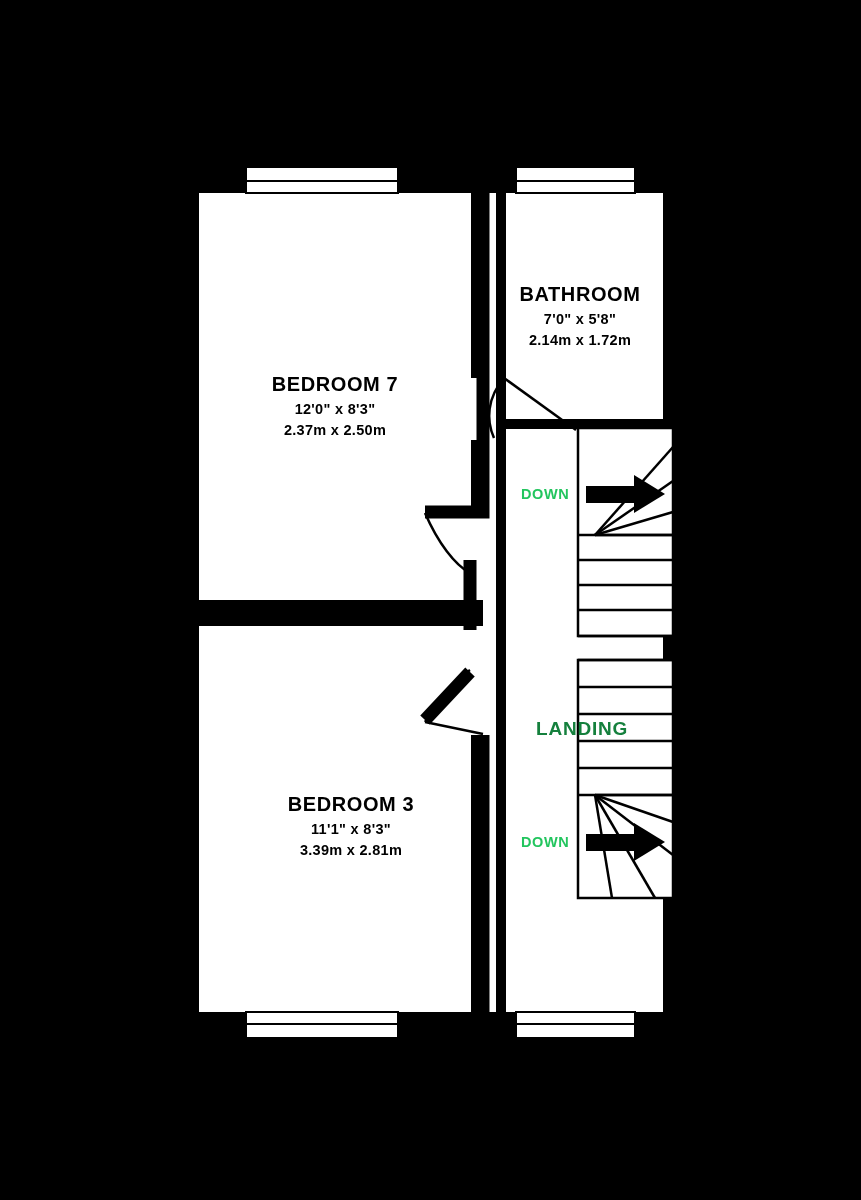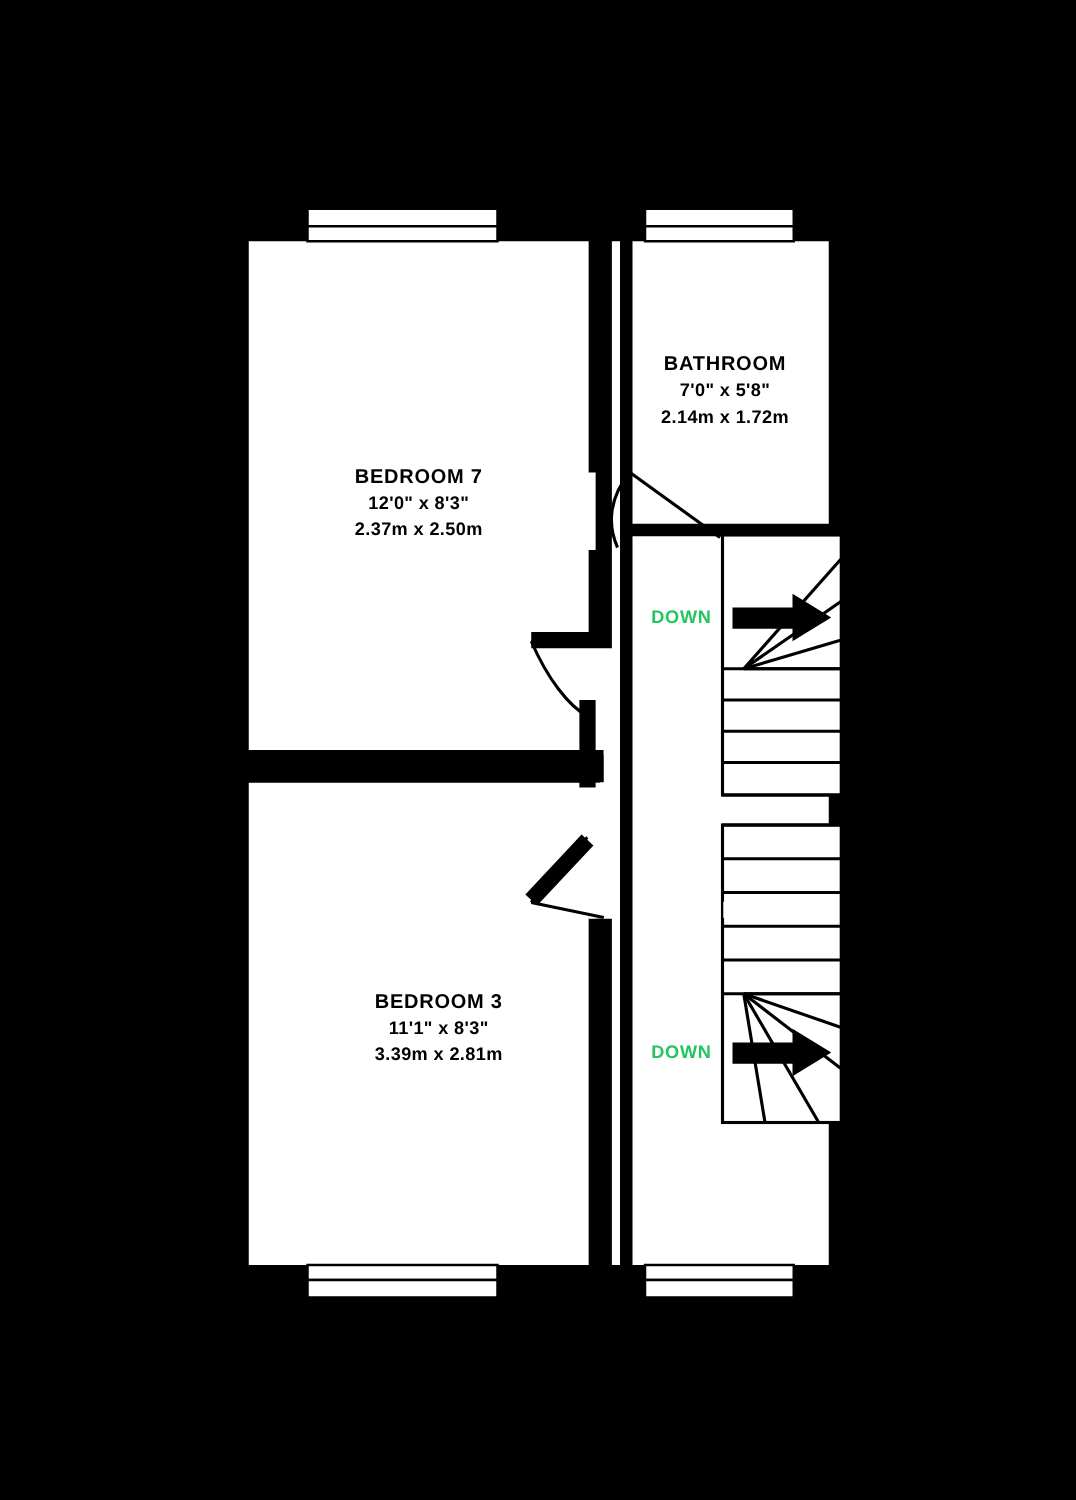--- a/index.html
+++ b/index.html
@@ -24,39 +24,39 @@
   .room-label {
     position: absolute;
     text-align: center;
     color: #000000;
     font-family: "Liberation Sans", sans-serif;
     font-weight: bold;
     line-height: 1.45;
     white-space: nowrap;
   }
   .room-name {
-    font-size: 16px;
+    font-size: 20px;
     letter-spacing: 0.6px;
   }
   .room-dim {
     font-size: 14.5px;
     letter-spacing: 0.3px;
   }
   .down-label {
     position: absolute;
     color: #22c55e;
     font-family: "Liberation Sans", sans-serif;
     font-weight: bold;
     font-size: 14.5px;
     letter-spacing: 0.6px;
     white-space: nowrap;
   }
   .landing-label {
     position: absolute;
-    color: #ffffff;
+    color: #15803d;
     font-family: "Liberation Sans", sans-serif;
     font-weight: bold;
     font-size: 19px;
     letter-spacing: 0.8px;
     white-space: nowrap;
   }
 </style>
 </head>
 <body>
 

